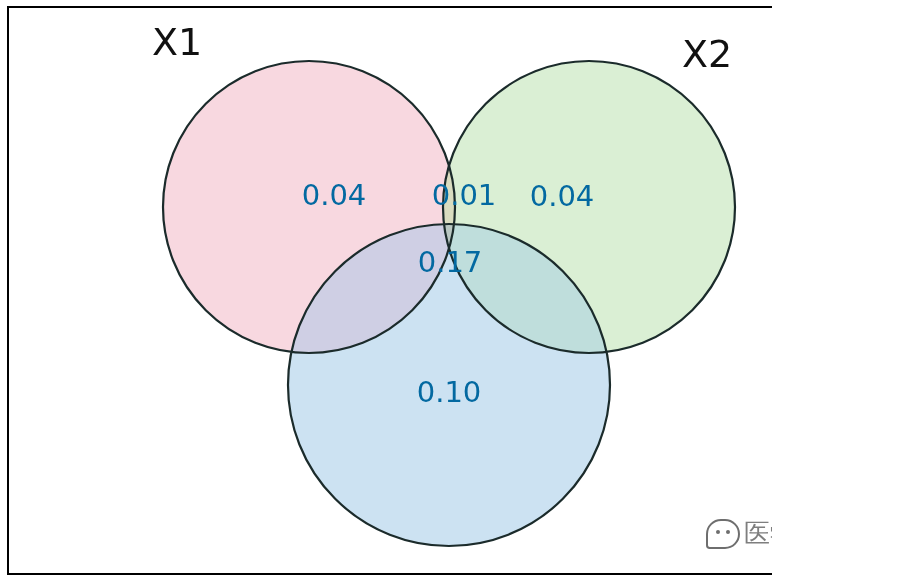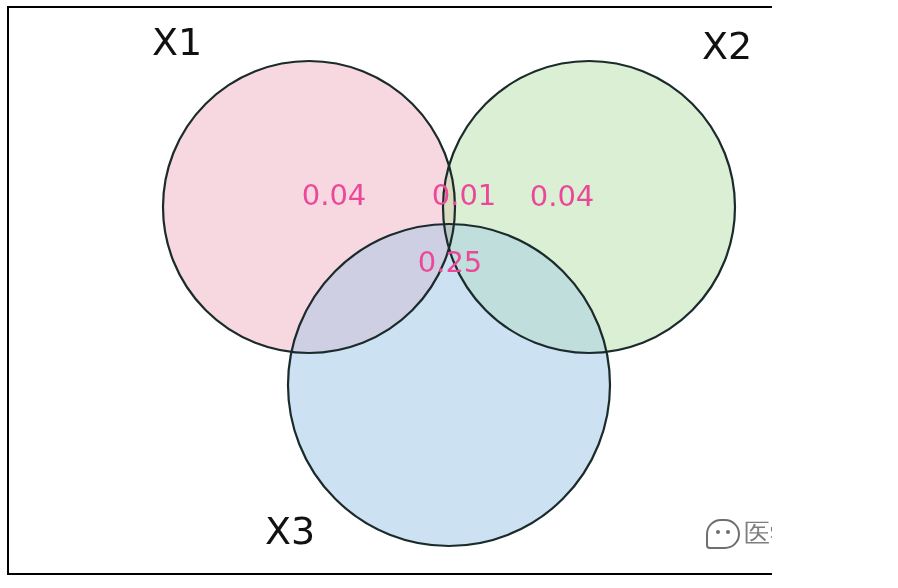--- a/index.html
+++ b/index.html
@@ -36,27 +36,27 @@
   }
   .set-label {
     position: absolute;
     font-size: 38px;
     color: #111111;
     font-family: "DejaVu Sans", "Liberation Sans", sans-serif;
     letter-spacing: 0px;
     white-space: nowrap;
   }
   #label-x1 { left: 152px; top: 20px; }
-  #label-x2 { left: 682px; top: 24px; margin-left: 20px; }
+  #label-x2 { left: 682px; top: 32px; }
   #label-x3 { left: 265px; top: 509px; }
 
   .region-value {
     position: absolute;
     font-size: 29px;
-    color: #ec4899;
+    color: #0369a1;
     font-family: "DejaVu Sans", "Liberation Sans", sans-serif;
     white-space: nowrap;
     transform: translate(-50%, -50%);
   }
 
   #residuals-line {
     position: absolute;
     left: 590px;
     top: 522px;
     font-size: 30px;
@@ -143,26 +143,26 @@
       </g>
     </g>
 
     <circle cx="309" cy="207" r="146" fill="none" stroke="#1b2b2b" stroke-width="2.2"></circle>
     <circle cx="589" cy="207" r="146" fill="none" stroke="#1b2b2b" stroke-width="2.2"></circle>
     <circle cx="449" cy="385" r="161" fill="none" stroke="#1b2b2b" stroke-width="2.2"></circle>
   </svg>
 
   <div class="set-label" id="label-x1">X1</div>
   <div class="set-label" id="label-x2">X2</div>
-  <div class="set-label" id="label-x3">X3</div>
 
   <div class="region-value" style="left:334px; top:195px;">0.04</div>
   <div class="region-value" style="left:464px; top:195px;">0.01</div>
   <div class="region-value" style="left:562px; top:196px;">0.04</div>
-  <div class="region-value" style="left:450px; top:262px;">0.25</div>
+  <div class="region-value" style="left:450px; top:262px;">0.17</div>
+  <div class="region-value" style="left:449px; top:392px;">0.10</div>
 
 
   <div id="watermark">
     <span id="watermark-mark"></span>
     <span id="watermark-text">医学统计后学术</span>
   </div>
 
 </div>
 
 </body></html>

